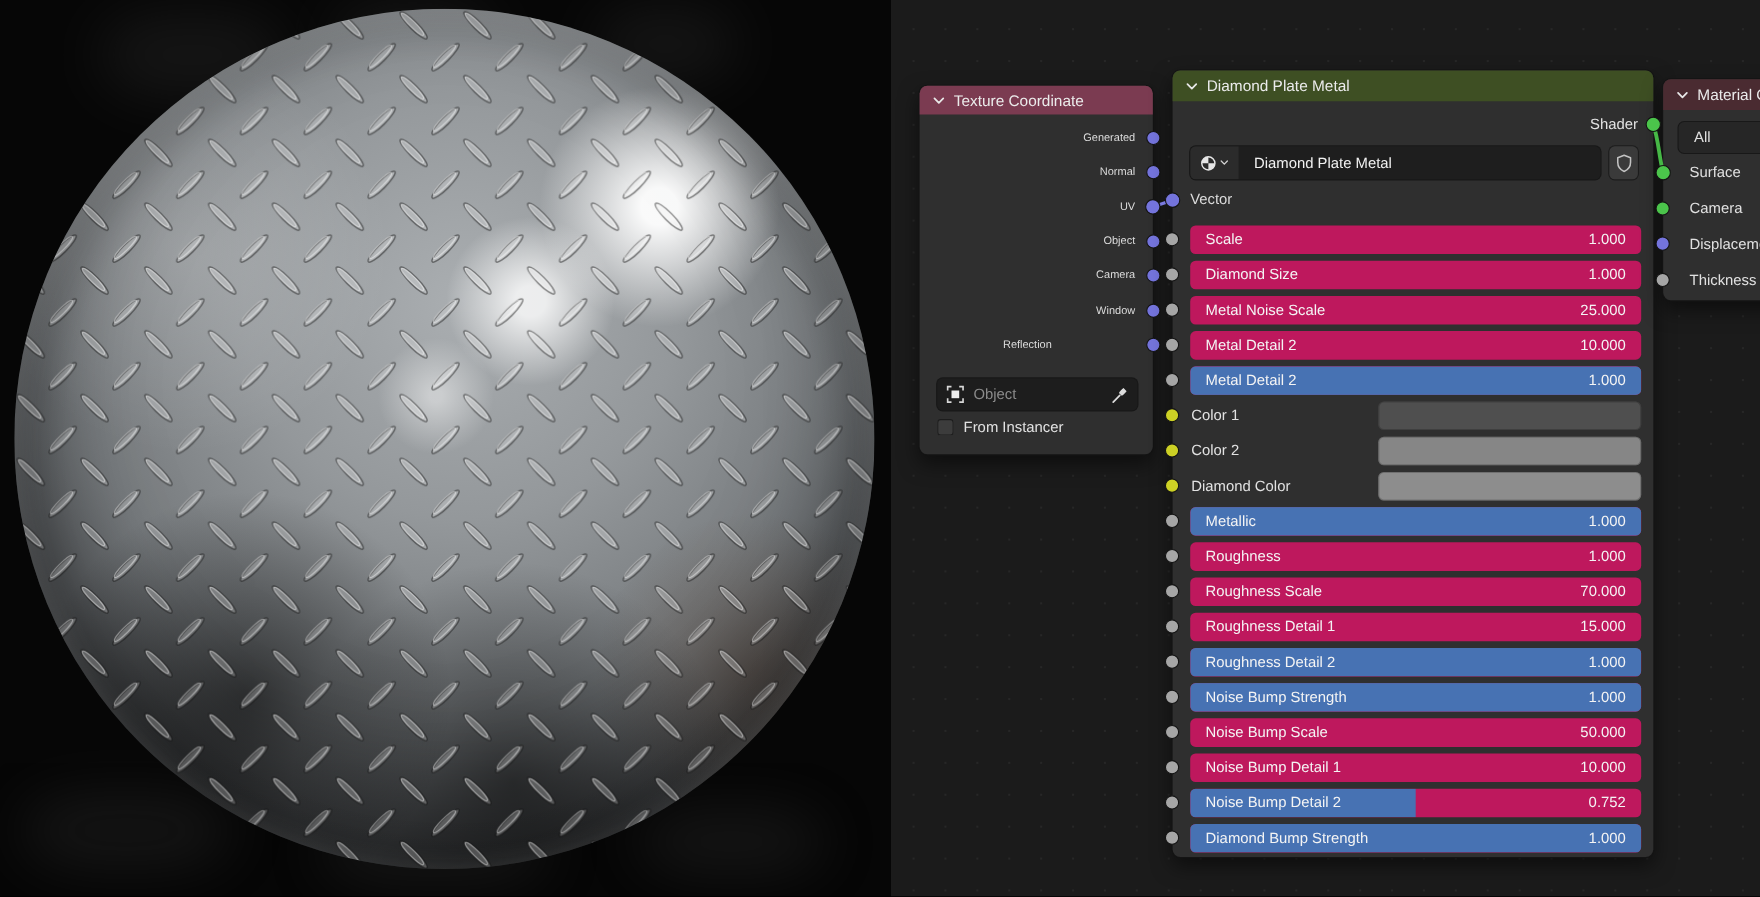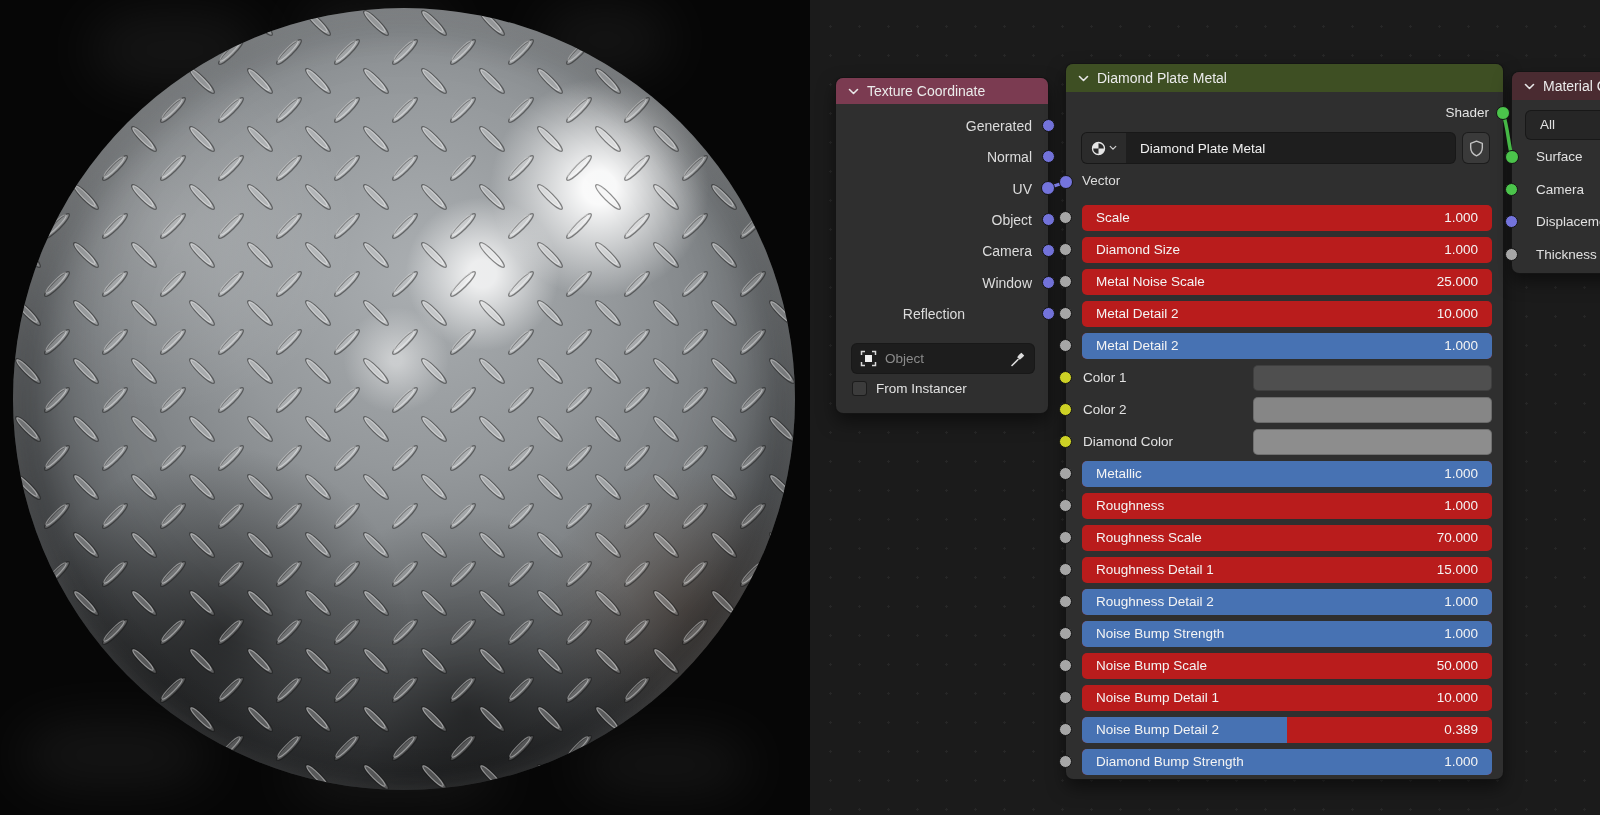--- a/index.html
+++ b/index.html
@@ -41,21 +41,21 @@
              color:#ebebeb; font-size:14px; }
   .chev { flex:0 0 auto; display:inline-flex; }
   .socket { position:absolute; width:13px; height:13px; border-radius:50%;
             border:1px solid #141414; }
   .s-vector { background:#7474dc; } .s-value { background:#a6a6a6; }
   .s-color  { background:#cdd125; } .s-shader { background:#4bc44b; }
 
   
   #node-texcoord { left:26px; top:78px; width:212px; height:335px; }
   .tc-out { position:absolute; left:0; right:0; height:20px; line-height:20px;
-            color:#dcdcdc; font-size:14px; text-align:right; padding-right:16px; }
+            color:#dcdcdc; font-size:10px; text-align:right; padding-right:16px; }
   .tc-out .socket { right:-7px; top:3px; }
   #objfield { position:absolute; left:16px; top:266px; width:182px; height:29px;
               background:#1d1d1d; border-radius:5px; display:flex; align-items:center;
               padding:0 8px; gap:8px; box-shadow:0 0 0 1px #181818; }
   #objfield .ph { color:#8b8b8b; font-size:13.5px; flex:1; }
   #from-instancer { position:absolute; left:16px; top:303px; display:flex; align-items:center; gap:9px;
                     color:#e2e2e2; font-size:13.5px; }
   #from-instancer .cbox { width:15px; height:15px; background:#3c3c3c; border-radius:3px;
                           box-shadow: inset 0 0 0 1px #1c1c1c; }
 
@@ -77,21 +77,21 @@
                 background:#3a3a3a; border-radius:5px; display:flex; align-items:center;
                 justify-content:center; box-shadow:0 0 0 1px #1c1c1c; }
   #vector-row { position:absolute; left:16px; top:107px; height:20px; line-height:20px;
                 color:#dcdcdc; font-size:13.5px; }
   #vector-socket { left:-7px; top:111px; }
 
   #group-params { position:absolute; left:16px; top:141px; width:410px;
                   display:flex; flex-direction:column; gap:6px; }
   .prow { position:relative; height:26px; flex:0 0 26px; }
   .prow .socket { left:-23px; top:6px; }
-  .widget { position:absolute; inset:0; background:#b91c1c; border-radius:5px; overflow:hidden; }
+  .widget { position:absolute; inset:0; background:#be185d; border-radius:5px; overflow:hidden; }
   .wfill { position:absolute; left:0; top:0; bottom:0; background:#4772b3; }
   .wlabel,.wvalue { position:absolute; top:0; height:26px; line-height:26px; font-size:13.5px; color:#f4f4f4; }
   .wlabel { left:14px; } .wvalue { right:14px; }
   .clabel { position:absolute; left:1px; top:0; height:26px; line-height:26px;
             font-size:13.5px; color:#e2e2e2; }
   .swatch { position:absolute; left:171px; right:0; top:0; bottom:0; border-radius:5px;
             box-shadow: inset 0 0 0 1px rgba(0,0,0,.2); }
 
   
   #node-output { left:702px; top:72px; width:200px; height:201px; }
@@ -324,21 +324,21 @@
             <span class="widget">
               <span class="wlabel">Noise Bump Detail 1</span>
               <span class="wvalue">10.000</span>
             </span>
           </div>
           <div class="prow">
             <span class="socket s-value"></span>
             <span class="widget">
               <span class="wfill" style="width: 50%;"></span>
               <span class="wlabel">Noise Bump Detail 2</span>
-              <span class="wvalue">0.389</span>
+              <span class="wvalue">0.752</span>
             </span>
           </div>
           <div class="prow">
             <span class="socket s-value"></span>
             <span class="widget">
               <span class="wfill" style="width: 100%;"></span>
               <span class="wlabel">Diamond Bump Strength</span>
               <span class="wvalue">1.000</span>
             </span>
           </div>

